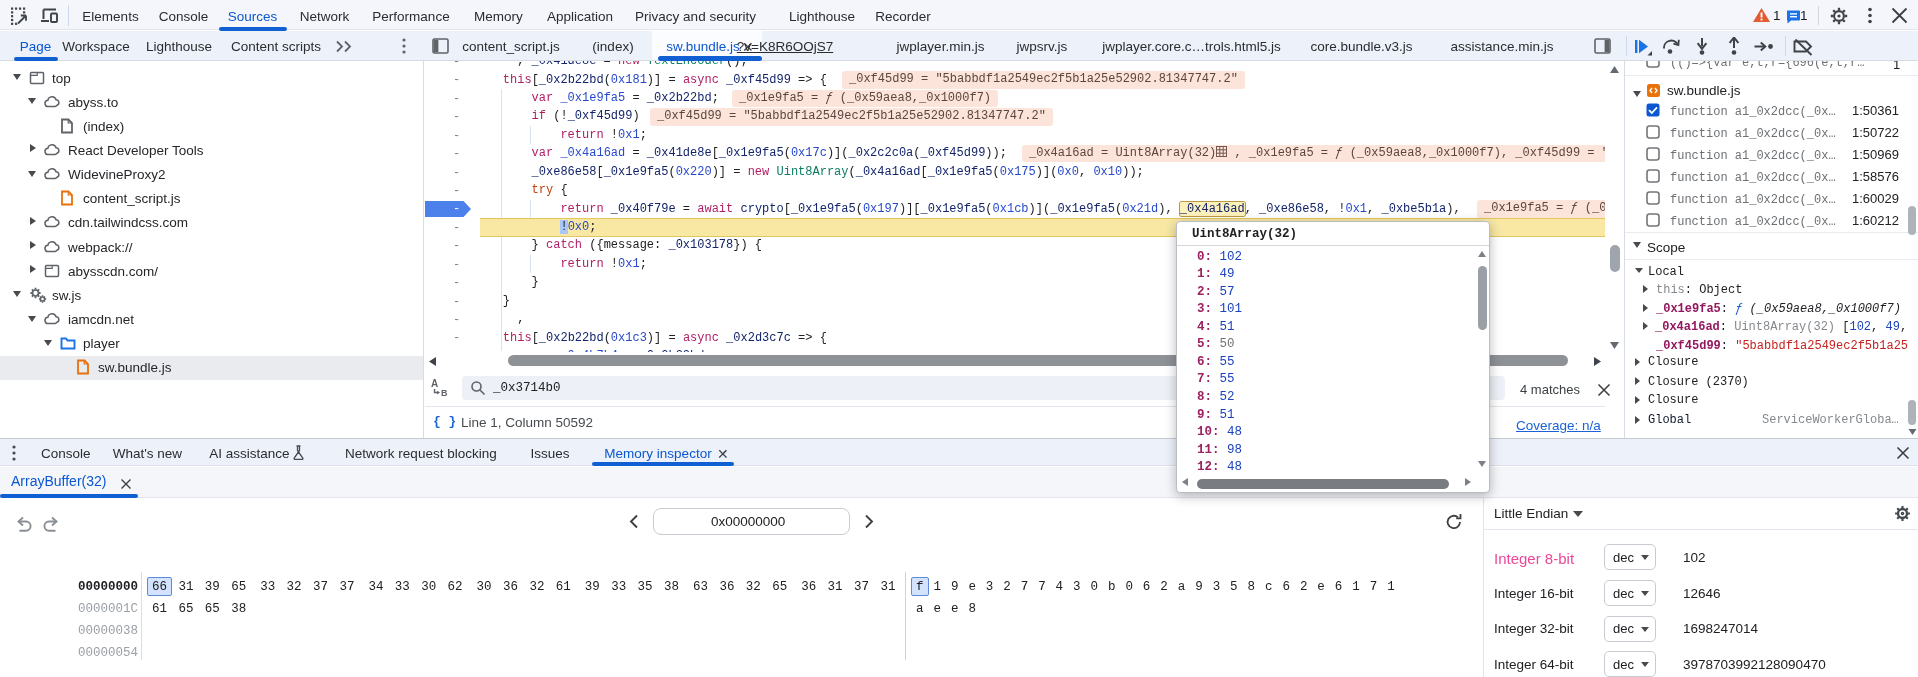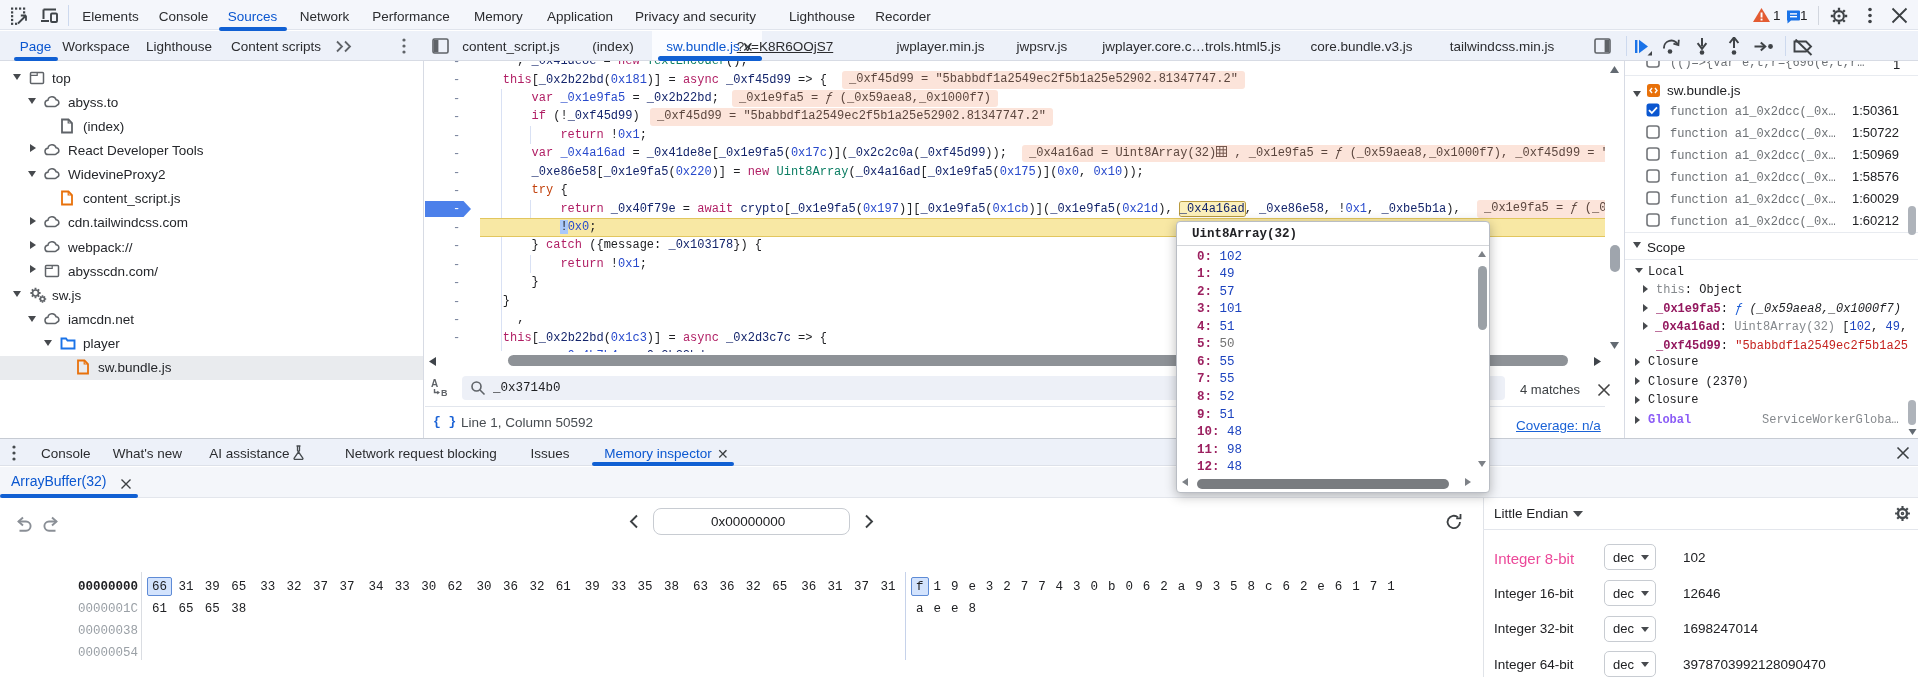--- a/index.html
+++ b/index.html
@@ -114,21 +114,21 @@
 <div class="abs" style="left:652px;top:31px;width:110px;height:29px;background:#fbfcff;"></div>
 <div class="tc" style="left:511px;top:39px;">content_script.js</div>
 <div class="tc" style="left:613px;top:39px;">(index)</div>
 <div class="tc" style="left:703px;top:39px;color:#0b57d0;">sw.bundle.js</div>
 <div class="abs" style="left:742px;top:39px;font-size:14px;color:#3c4043;">✕</div>
 <div class="tc" style="left:785px;top:39px;text-decoration:underline;">?v=K8R6OOjS7</div>
 <div class="tc" style="left:940.5px;top:39px;">jwplayer.min.js</div>
 <div class="tc" style="left:1042px;top:39px;">jwpsrv.js</div>
 <div class="tc" style="left:1191.5px;top:39px;">jwplayer.core.c…trols.html5.js</div>
 <div class="tc" style="left:1361.5px;top:39px;">core.bundle.v3.js</div>
-<div class="tc" style="left:1502px;top:39px;">tailwindcss.min.js</div>
+<div class="tc" style="left:1502px;top:39px;">assistance.min.js</div>
 <div class="tabu" style="left:658px;top:55.5px;width:104px;height:5px;"></div>
 <div class="abs" style="left:1594px;top:38px;">
     <svg width="17" height="16" viewBox="0 0 17 16">
       <rect x="1" y="1" width="15" height="14" rx="1.5" fill="none" stroke="#5f6368" stroke-width="1.6"></rect>
       <rect x="10.6" y="1.8" width="4.6" height="12.4" fill="#5f6368"></rect>
     </svg>
   </div>
 <div class="vdiv" style="left:1626px;top:36px;height:20px;background:#cdd9ee;"></div>
 <div class="abs" style="left:1634px;top:37px;">
     <svg width="19" height="19" viewBox="0 0 19 19">
@@ -470,21 +470,21 @@
 <div class="abs" style="left:18px;top:261px;width:0;height:0;border-top:4px solid transparent;border-bottom:4px solid transparent;border-left:5.5px solid #474a4e;"></div>
 <div class="abs mono" style="left:30px;top:259px;font-size:12px;white-space:pre;"><span style="color:#93175e;font-weight:bold;">_0x4a16ad</span><span style="color:#202124;">: </span><span style="color:#85898d;">Uint8Array(32)</span><span style="color:#202124;"> [</span><span style="color:#1c43bf;">102</span><span style="color:#202124;">, </span><span style="color:#1c43bf;">49</span><span style="color:#202124;">,</span></div>
 <div class="abs mono" style="left:31px;top:278px;font-size:12px;white-space:pre;"><span style="color:#93175e;font-weight:bold;">_0xf45d99</span><span style="color:#202124;">: </span><span style="color:#c5221f;">"5babbdf1a2549ec2f5b1a25</span></div>
 <div class="abs" style="left:10px;top:297px;width:0;height:0;border-top:4px solid transparent;border-bottom:4px solid transparent;border-left:5.5px solid #474a4e;"></div>
 <div class="abs mono" style="left:23px;top:294px;font-size:12px;white-space:pre;"><span style="color:#202124;">Closure</span></div>
 <div class="abs" style="left:10px;top:316px;width:0;height:0;border-top:4px solid transparent;border-bottom:4px solid transparent;border-left:5.5px solid #474a4e;"></div>
 <div class="abs mono" style="left:23px;top:314px;font-size:12px;white-space:pre;"><span style="color:#202124;">Closure (2370)</span></div>
 <div class="abs" style="left:10px;top:335px;width:0;height:0;border-top:4px solid transparent;border-bottom:4px solid transparent;border-left:5.5px solid #474a4e;"></div>
 <div class="abs mono" style="left:23px;top:332px;font-size:12px;white-space:pre;"><span style="color:#202124;">Closure</span></div>
 <div class="abs" style="left:10px;top:355px;width:0;height:0;border-top:4px solid transparent;border-bottom:4px solid transparent;border-left:5.5px solid #474a4e;"></div>
-<div class="abs mono" style="left:23px;top:352px;font-size:12px;white-space:pre;"><span style="color:#8b5cf6;font-weight:bold;">Global</span><span style="position:absolute;left:114px;color:#85898d;">ServiceWorkerGloba…</span></div>
+<div class="abs mono" style="left:23px;top:352px;font-size:12px;white-space:pre;"><span style="color:#0f172a;">Global</span><span style="position:absolute;left:114px;color:#85898d;">ServiceWorkerGloba…</span></div>
 <div class="abs" style="left:283px;top:339px;width:8px;height:25px;background:#aeb3ba;border-radius:4px;"></div>
 <div class="abs" style="left:283px;top:367px;">
       <svg width="9" height="8" viewBox="0 0 9 8">
         <path d="M4.5 7 L0.5 1 H8.5 Z" fill="#636a72"></path>
       </svg>
     </div>
 <div class="abs" style="left:283px;top:145px;width:8px;height:29px;background:#aeb3ba;border-radius:4px;"></div>
 </div>
 
 <div class="abs" style="left:0;top:438px;width:1918px;height:239px;background:#fff;border-top:1px solid #c6cbd3;"></div>

